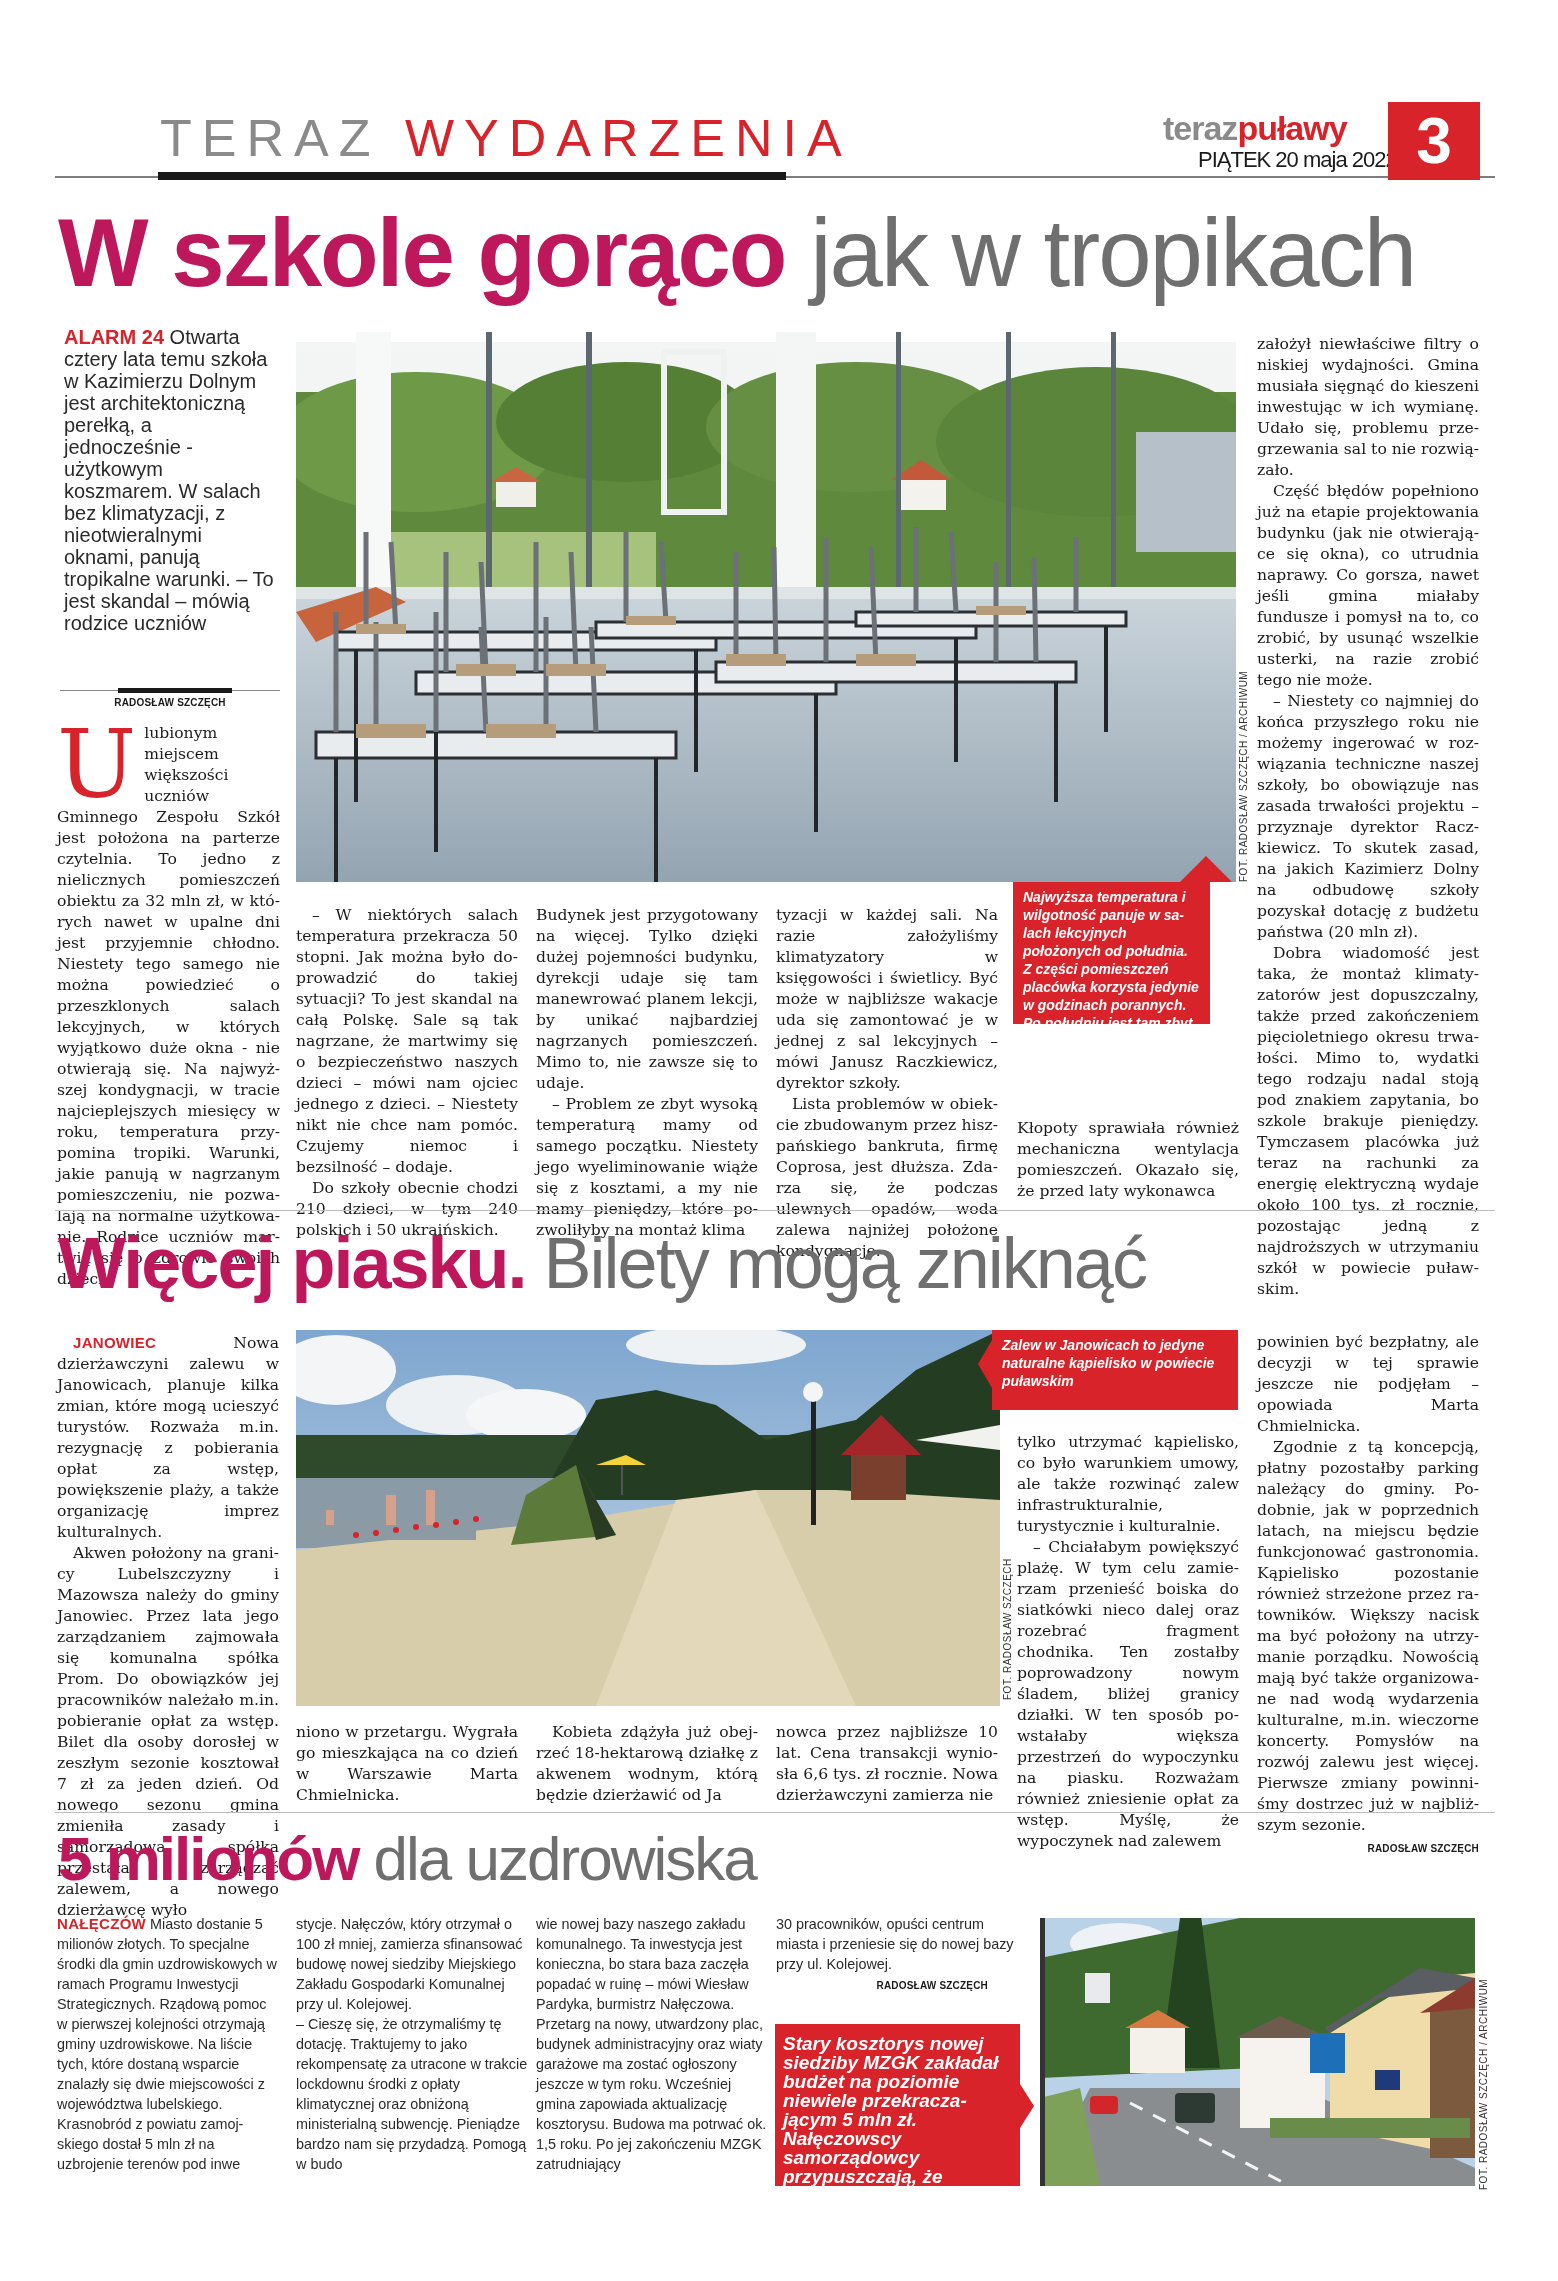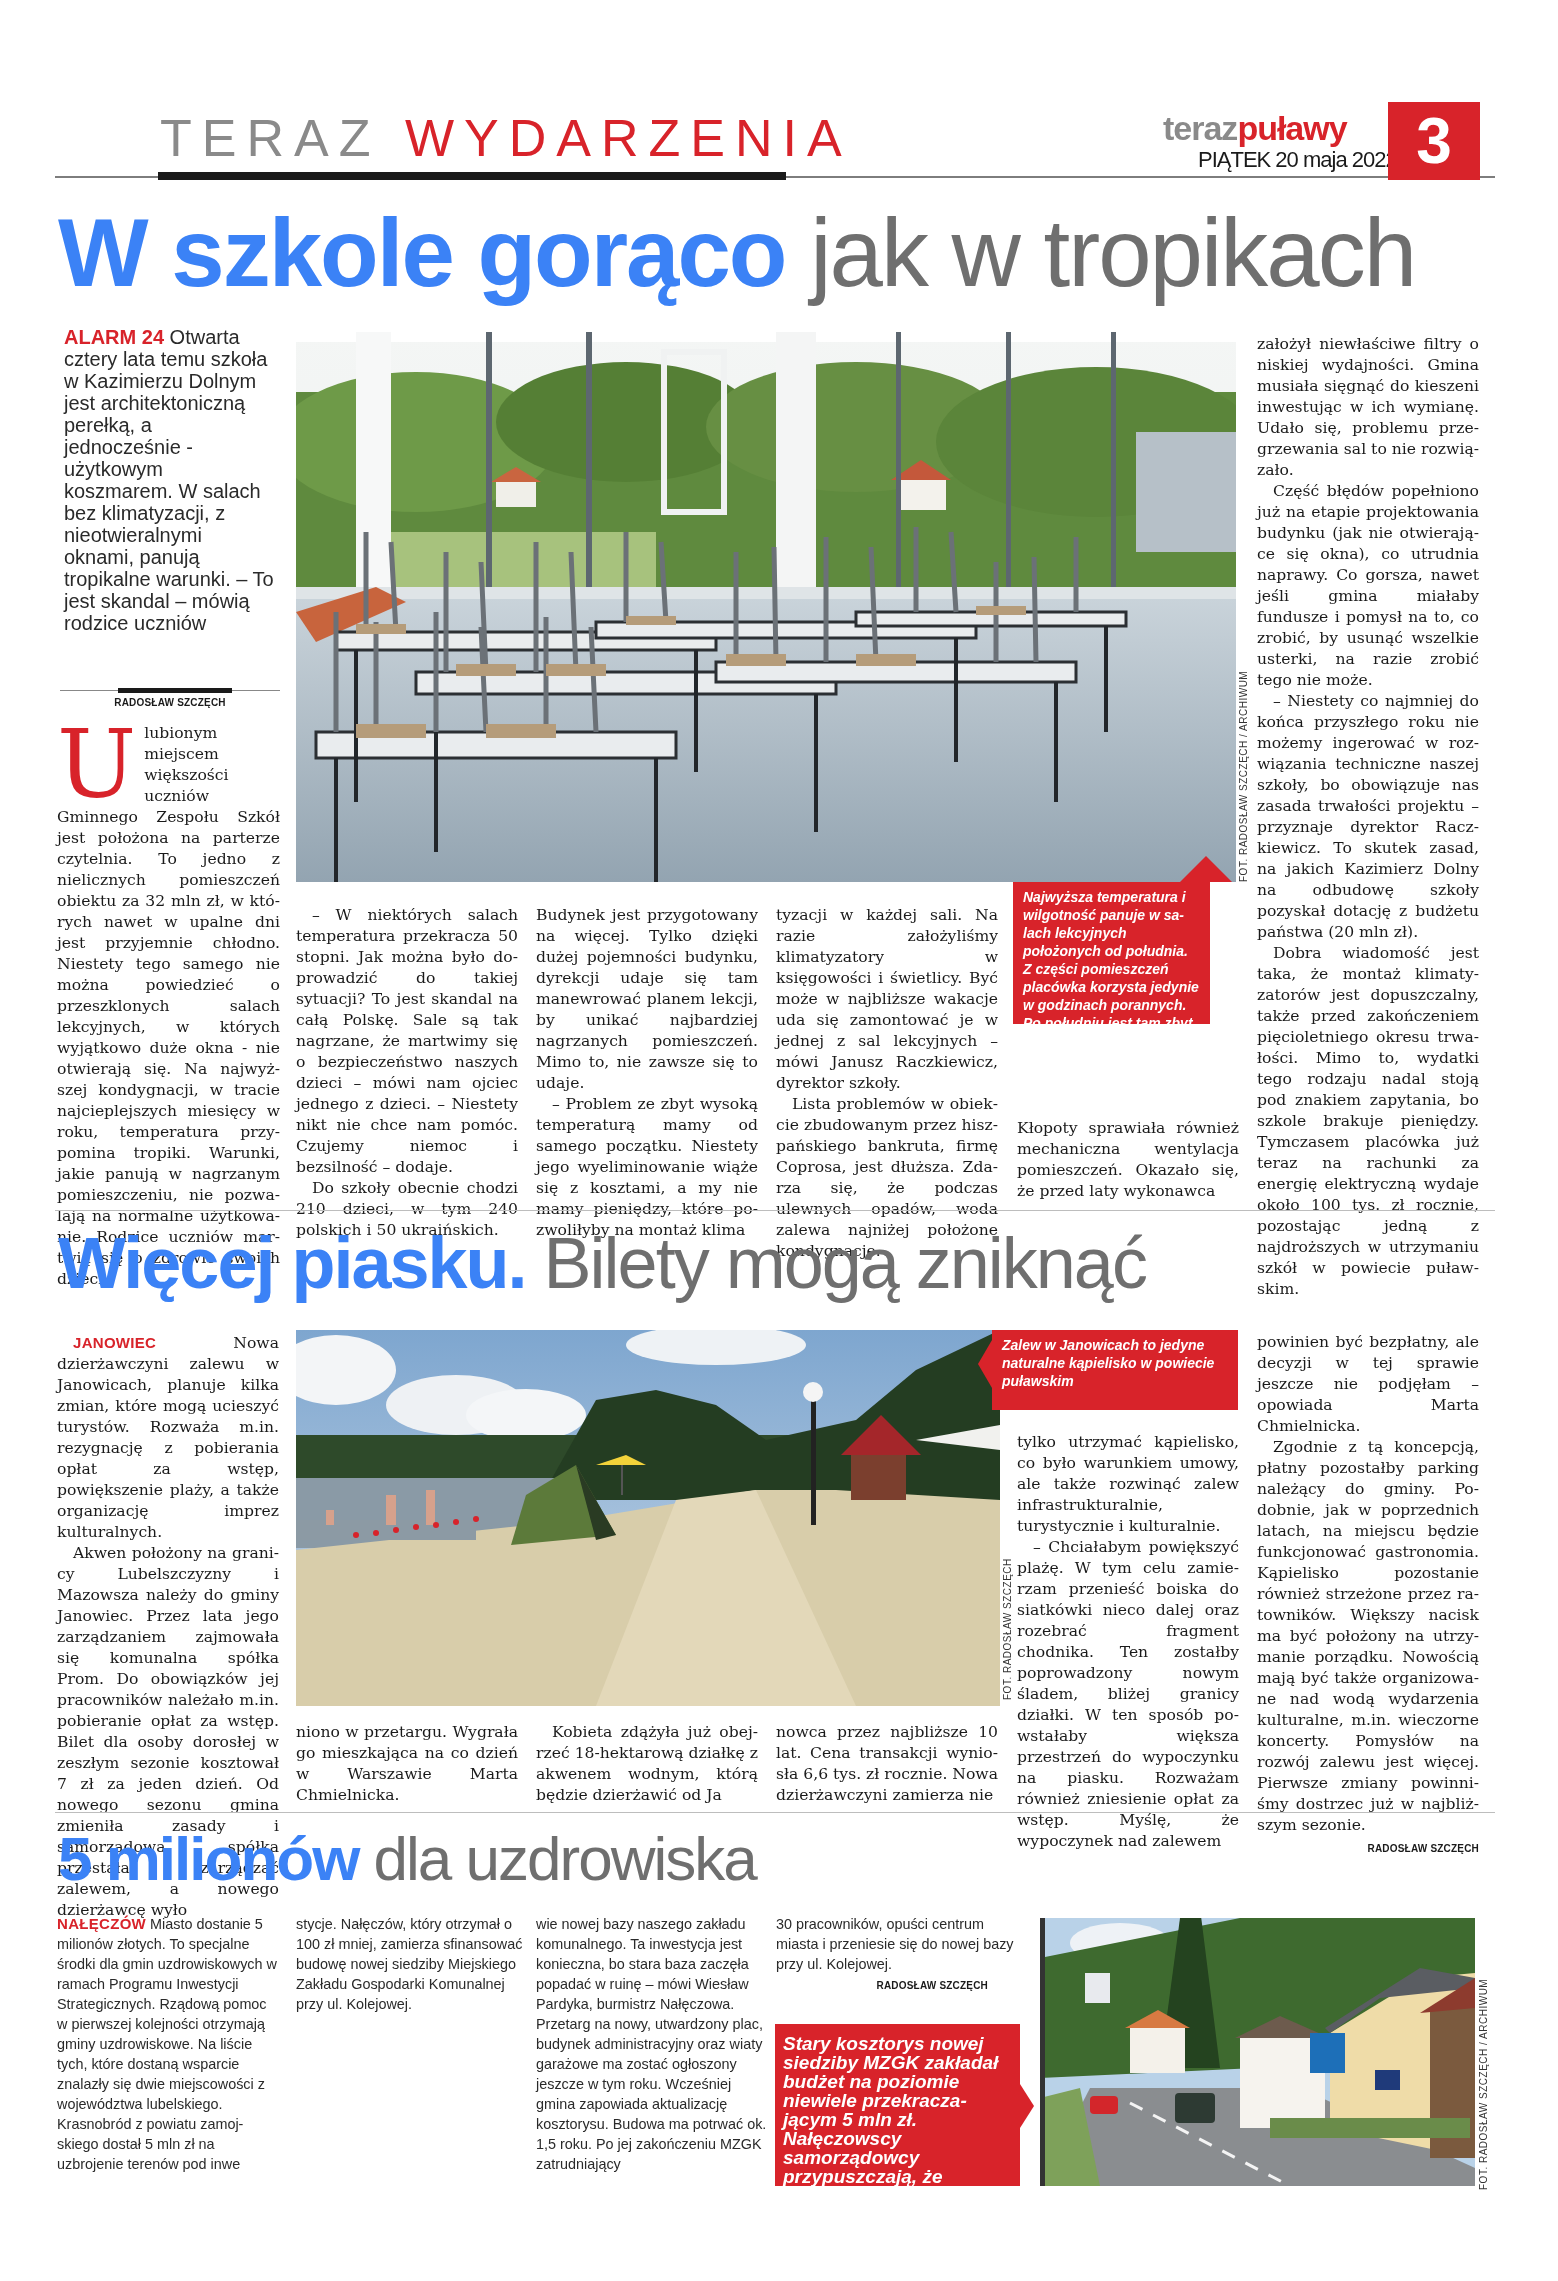--- a/index.html
+++ b/index.html
@@ -16,21 +16,21 @@
   .rule-thick { left: 158px; top: 172px; width: 628px; height: 8px; background: #1a1a1a; }
 
   .brand { left: 1163px; top: 110px; font-family: "Liberation Sans", sans-serif; font-weight: 700; font-size: 34px; letter-spacing: -1px; line-height: 36px; }
   .brand .b1 { color: #8a8a8a; }
   .brand .b2 { color: #d8232a; }
   .date { left: 1198px; top: 148px; font-family: "Liberation Sans", sans-serif; font-size: 22px; letter-spacing: -1px; line-height: 24px; color: #1a1a1a; white-space: nowrap; }
   .page-num { left: 1388px; top: 102px; width: 92px; height: 78px; background: #d8232a; color: #fff; font-family: "Liberation Sans", sans-serif; font-weight: 700; font-size: 64px; text-align: center; line-height: 78px; }
 
   
   .headline { font-family: "Liberation Sans", sans-serif; white-space: nowrap; letter-spacing: -2px; }
-  .headline .hb { color: #3b82f6; font-weight: 700; }
+  .headline .hb { color: #be185d; font-weight: 700; }
   .headline .hl { color: #6f6f6f; font-weight: 300; }
   .h1 { left: 58px; top: 198px; font-size: 96px; line-height: 110px; }
   .h2 { left: 58px; top: 1220px; font-size: 72px; line-height: 86px; }
   .h3 { left: 58px; top: 1822px; font-size: 62px; line-height: 74px; }
 
   
   .col { font-size: 15.6px; line-height: 21px; text-align: justify; hyphens: manual; }
   .col p { text-indent: 16px; }
   .col p.noindent { text-indent: 0; }
   .lead { font-family: "Liberation Sans", sans-serif; font-size: 20px; line-height: 22px; color: #2a2a2a; font-weight: 300; }
@@ -286,20 +286,21 @@
 <div class="abs headline h3">
   <span class="hb">5 milionów</span>
   <span class="hl">dla uzdrowiska</span>
 </div>
 
 <div class="abs sans-col" style="left:57px; top:1914px; width:222px;">
   <p><span class="kicker-inline">NAŁĘCZÓW</span> <span>Miasto dostanie 5 milionów złotych. To specjalne środki dla gmin uzdrowisko­wych w ramach Programu Inwestycji Strategicznych. Rządową pomoc w pierwszej kolejności otrzymają gminy uzdrowiskowe. Na liście tych, które dostaną wsparcie znala­zły się dwie miejscowości z województwa lubelskiego. Krasnobród z powiatu zamoj­skiego dostał 5 mln zł na uzbrojenie terenów pod inwe­</span></p>
 </div>
 <div class="abs sans-col" style="left:296px; top:1914px; width:232px;">
   <p>stycje. Nałęczów, który otrzy­mał o 100 zł mniej, zamierza sfinansować budowę nowej siedziby Miejskiego Zakładu Gospodarki Komunalnej przy ul. Kolejowej.</p>
+  <p>– Cieszę się, że otrzymaliśmy tę dotację. Traktujemy to jako rekompensatę za utracone w trakcie lockdownu środki z opłaty klimatycznej oraz obniżoną ministerialną sub­wencję. Pieniądze bardzo nam się przydadzą. Pomogą w budo­</p>
 </div>
 <div class="abs sans-col" style="left:536px; top:1914px; width:232px;">
   <p>wie nowej bazy naszego zakładu komunalnego. Ta inwestycja jest konieczna, bo stara baza zaczęła popadać w ruinę – mówi Wiesław Pardyka, burmistrz Nałęczowa. Przetarg na nowy, utwardzony plac, budynek administracyjny oraz wiaty garażowe ma zostać ogłoszony jeszcze w tym roku. Wcześniej gmina zapowiada aktualizację kosztorysu. Budowa ma potrwać ok. 1,5 roku. Po jej zakończeniu MZGK zatrudniający</p>
 </div>
 <div class="abs sans-col" style="left:776px; top:1914px; width:240px;">
   <p>30 pracowników, opuści cen­trum miasta i przeniesie się do nowej bazy przy ul. Kolejowej.</p>
   <div class="byline" style="margin-top:2px; padding-right:28px;">RADOSŁAW SZCZĘCH</div>
 </div>
 
 <div class="abs callout callout3">Stary kosztorys nowej siedziby MZGK zakładał budżet na poziomie niewiele przekracza­jącym 5 mln zł. Nałęczowscy samorządowcy przypuszczają, że ostateczny koszt budowy może być wyższy</div>

